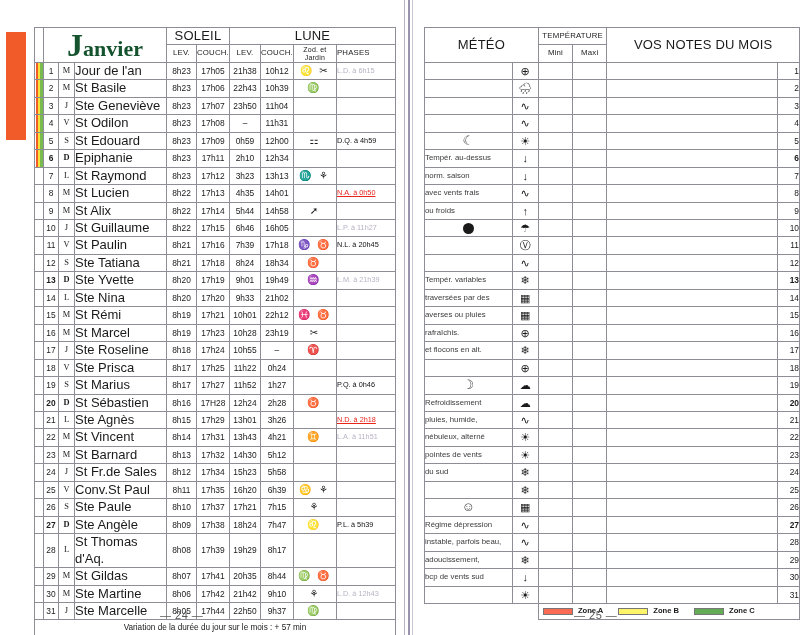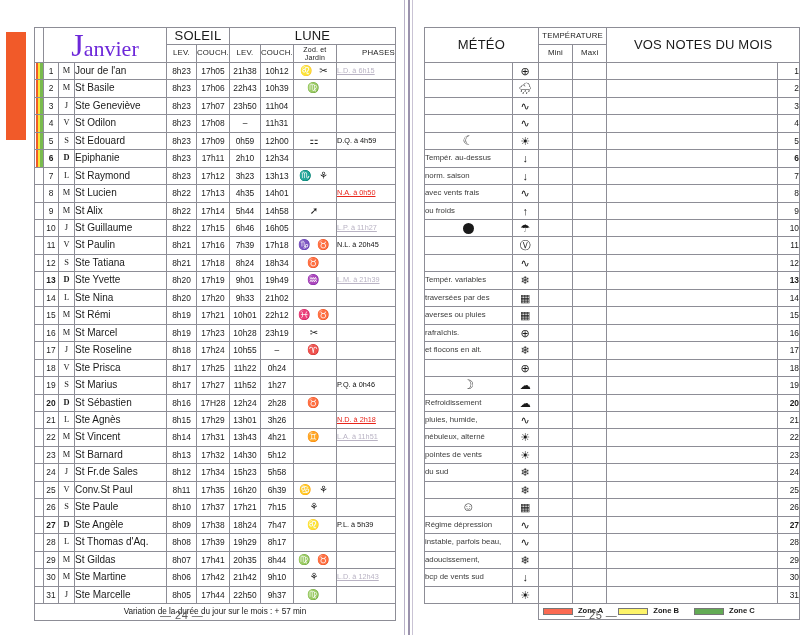--- a/index.html
+++ b/index.html
@@ -76,42 +76,42 @@
     letter-spacing: .2px;
   }
   .hdr.small { font-size: 7.8px; margin-left: 43px; }
 
   .monthcell {
     text-align: center;
     vertical-align: middle;
     padding-left: 6px;
   }
   .monthtitle {
-    color: #6d28d9;
+    color: #14532d;
     font-family: "Liberation Serif", serif;
     font-size: 22px;
-    font-weight: normal;
+    font-weight: bold;
     line-height: 1;
     white-space: nowrap;
   }
   .monthtitle .cap { font-size: 32px; line-height: 1; }
 
   td.znum  { width: 9px; padding:0; position: relative; }
   td.day   { width: 15px; text-align: center; font-size: 8.4px; }
   td.dow   { width: 16px; text-align: center; font-size: 8.4px; font-family:"Liberation Serif", serif;}
-  td.saint { width: 92px; padding-left: 4px; text-align: left; font-size: 10px; }
+  td.saint { width: 92px; padding-left: 4px; text-align: left; font-size: 13px; }
   td.slev, td.scou { width: 30px; text-align: center; font-size: 8.4px; }
   td.mlev, td.mcou { width: 31px; text-align: center; font-size: 8.4px; }
   td.zod   { width: 43px; text-align: center; font-size: 10px; letter-spacing: 2px;}
   td.phase { width: 59px; padding-left: 4px; text-align: left; font-size: 7.3px; font-weight: bold; white-space: nowrap;}
 
   tr.sun td.day, tr.sun td.dow { font-weight: bold; }
   .ph-black { color: #111; }
   .ph-red   { color: #e8251b; text-decoration: underline; }
-  .ph-grey  { color: #b9b3c4; text-decoration: underline; }
+  .ph-grey  { color: #b9b3c4; }
 
   .zonebar {
     position: absolute;
     left: 1px; top: 0; bottom: 0;
     width: 7px;
     display: flex;
   }
   .zonebar i { display:block; height:100%; }
   .zA { width: 2px; background: #f15a29; }
   .zB { width: 2px; background: #f5e53a; }
@@ -185,21 +185,21 @@
       </tr>
       <tr>
         <td class="hdr small">LEV.</td>
         <td class="hdr small">COUCH.</td>
         <td class="hdr small">LEV.</td>
         <td class="hdr small">COUCH.</td>
         <td class="hdr" style="font-size:7px;line-height:8px;">
           <div>Zod. et</div>
           <div>Jardin</div>
         </td>
-        <td class="hdr small" style="text-align:right;">PHASES</td>
+        <td class="hdr small" style="text-align:left;">PHASES</td>
       </tr>
       </tbody>
         <tbody id="cal-body">
           <tr>
             <td class="znum">
               <div class="zonebar">
                 <i class="zA"></i>
                 <i class="zB"></i>
                 <i class="zC"></i>
               </div>

